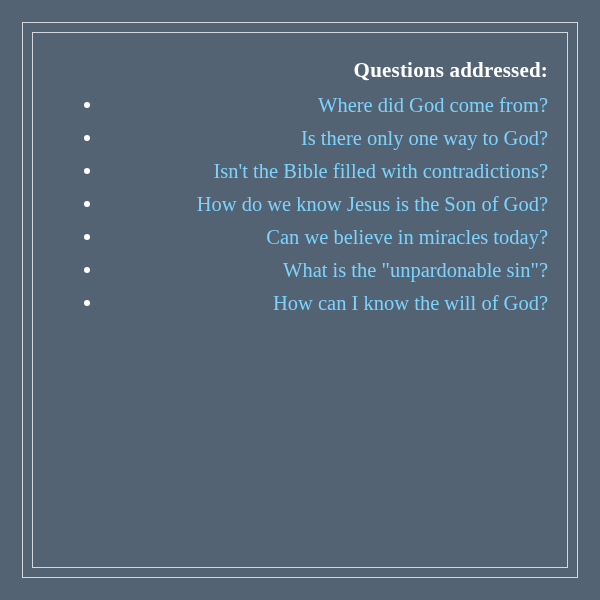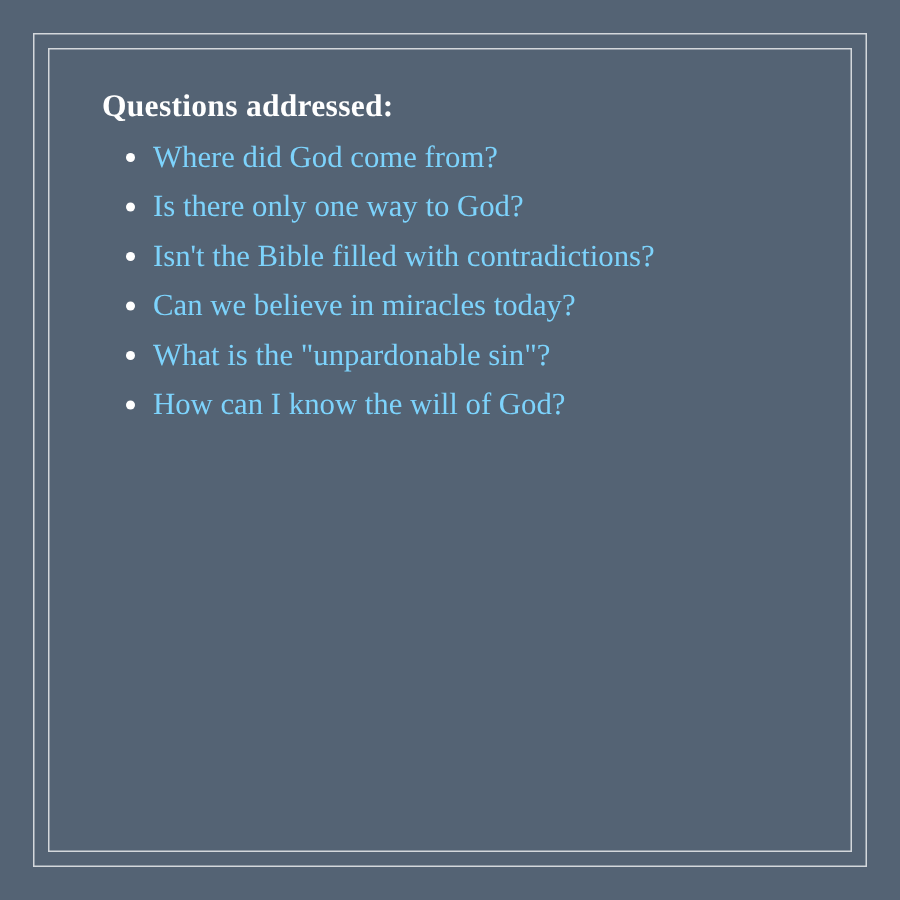--- a/index.html
+++ b/index.html
@@ -12,20 +12,21 @@
     background: #546374;
     font-family: "Liberation Serif", serif;
     overflow: hidden;
   }
   .card {
     position: relative;
     width: 600px;
     height: 600px;
     box-sizing: border-box;
     background: #546374;
+    text-align: right;
   }
   .frame-outer {
     position: absolute;
     left: 22px;
     top: 22px;
     right: 22px;
     bottom: 22px;
     border: 1px solid rgba(255,255,255,0.75);
     pointer-events: none;
   }
@@ -95,20 +96,24 @@
       <li>
         <span class="bullet"></span>
         <span class="qtext">Is there only one way to God?</span>
       </li>
       <li>
         <span class="bullet"></span>
         <span class="qtext">Isn't the Bible filled with contradictions?</span>
       </li>
       <li>
         <span class="bullet"></span>
+        <span class="qtext">How do we know Jesus is the Son of God?</span>
+      </li>
+      <li>
+        <span class="bullet"></span>
         <span class="qtext">Can we believe in miracles today?</span>
       </li>
       <li>
         <span class="bullet"></span>
         <span class="qtext">What is the "unpardonable sin"?</span>
       </li>
       <li>
         <span class="bullet"></span>
         <span class="qtext">How can I know the will of God?</span>
       </li>

